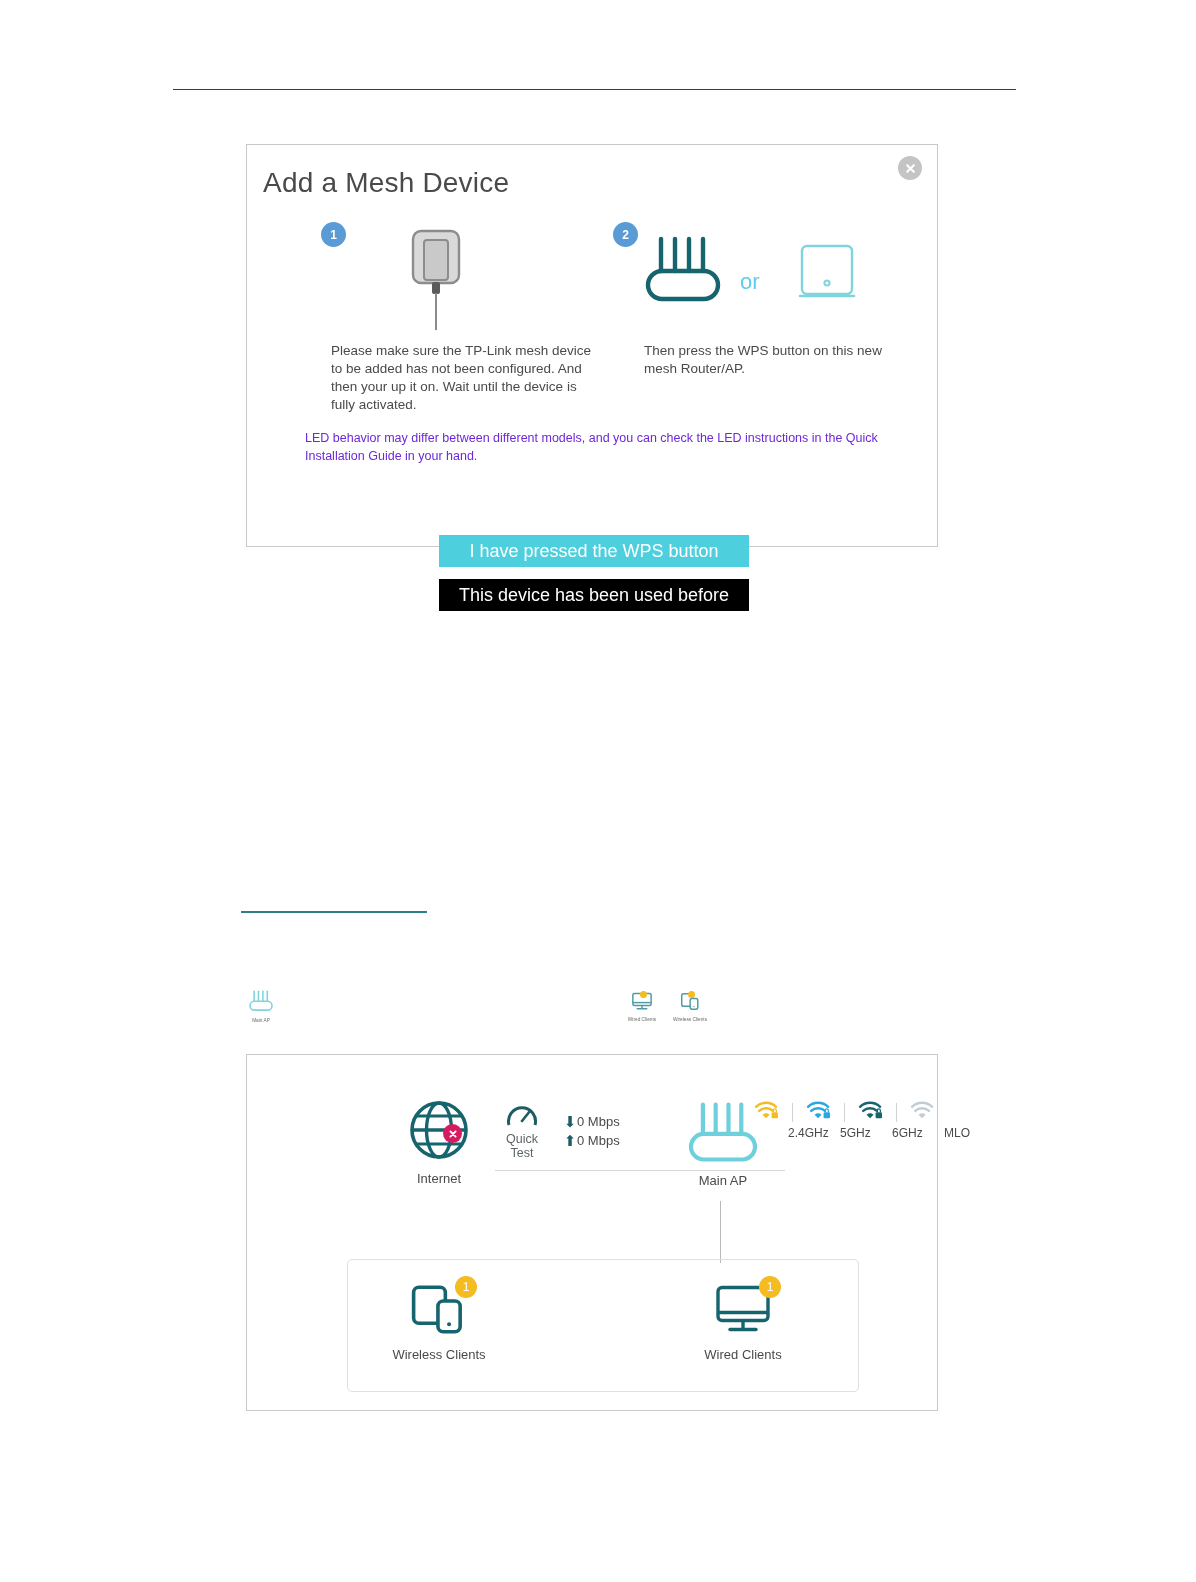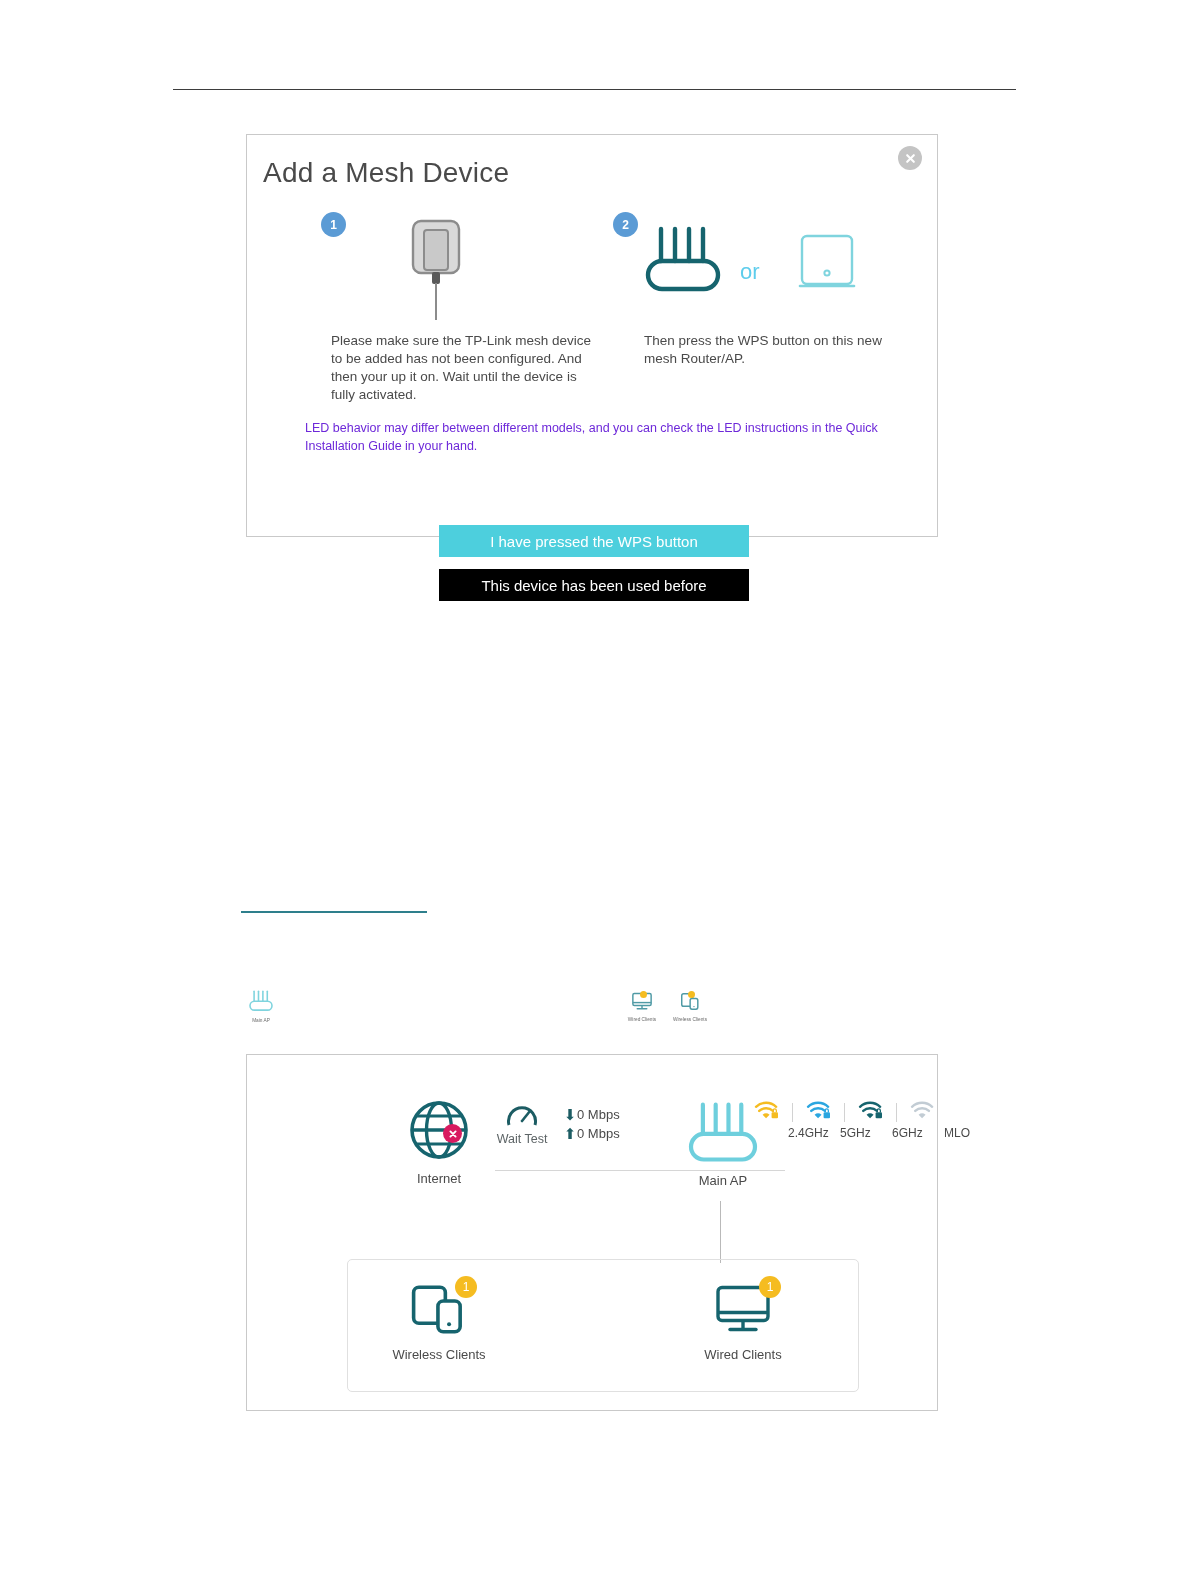--- a/index.html
+++ b/index.html
@@ -13,21 +13,21 @@
   }
 
   
   .page-rule{
     position:absolute;left:173px;top:89px;width:843px;height:0;
     border-top:1.6px solid #3d3d3d;
   }
 
   
   .dialog{
-    position:absolute;left:246px;top:134px;width:692px;height:403px;
+    position:absolute;left:246px;top:144px;width:692px;height:403px;
     background:#fff;border:1px solid #c9c9c9;box-sizing:border-box;
   }
   .dlg-title{
     position:absolute;left:16px;top:22px;
     font-size:28px;color:#4a4a4a;letter-spacing:.2px;
     font-family:"Liberation Sans", sans-serif;
   }
   .dlg-close{
     position:absolute;right:15px;top:11px;width:24px;height:24px;
     border-radius:50%;background:#c4c4c4;
@@ -60,21 +60,21 @@
   .col-right{left:397px;top:197px;width:250px;}
 
   .note{
     position:absolute;left:58px;top:285px;width:576px;
     font-size:12.5px;line-height:17.5px;color:#6d28d9;
   }
 
   .btn{
     position:absolute;left:192px;width:310px;height:32px;
     display:flex;align-items:center;justify-content:center;
-    color:#fff;font-size:15px;cursor:pointer;
+    color:#fff;font-size:18px;cursor:pointer;
     box-sizing:border-box;
   }
   .btn-primary{top:390px;background:#4dcfdd;}
   .btn-secondary{top:434px;background:#000000;}
 
   
   .teal-rule{
     position:absolute;left:241px;top:911px;width:186px;height:0;
     border-top:2px solid #2e7f8c;
   }
@@ -275,21 +275,21 @@
     <div class="node-label">Internet</div>
   </div>
 
   <div class="speed-block">
     <div class="speed-row">
       <div class="speed-gauge">
         <svg width="34" height="30" viewBox="0 0 34 30" aria-hidden="true">
           <path d="M4 24 A13.5 13.5 0 1 1 30 24" fill="none" stroke="#1c5c63" stroke-width="3"></path>
           <line x1="17" y1="20" x2="25" y2="10" stroke="#1c5c63" stroke-width="2.6" stroke-linecap="round"></line>
         </svg>
-        <div class="st-label">Wait Test</div>
+        <div class="st-label">Quick Test</div>
       </div>
       <div class="arrows">
         <div class="arrow">⬇</div>
         <div class="arrow">⬆</div>
       </div>
       <div class="speeds">
         <div class="speed-val">0 Mbps</div>
         <div class="speed-val">0 Mbps</div>
       </div>
     </div>

